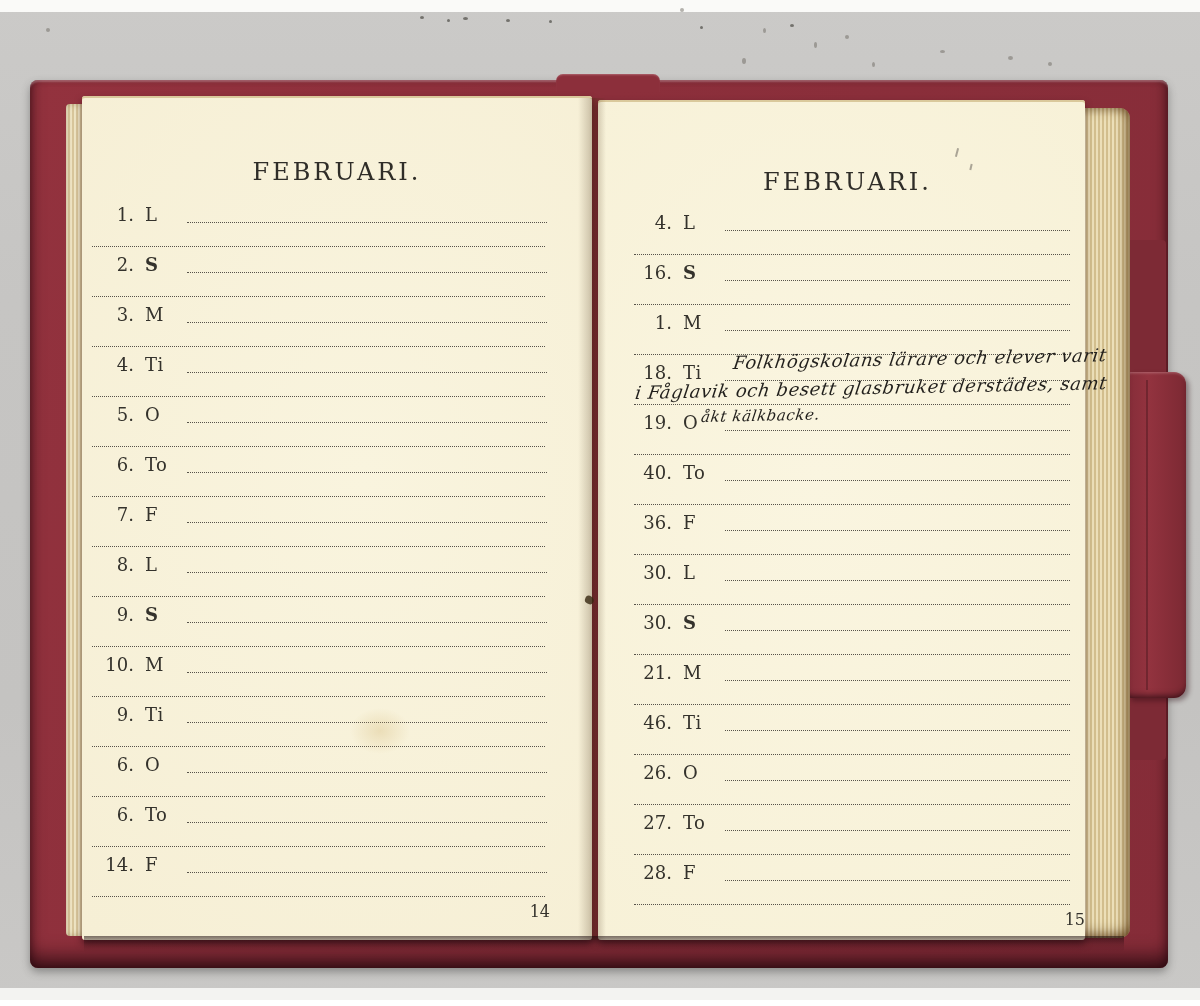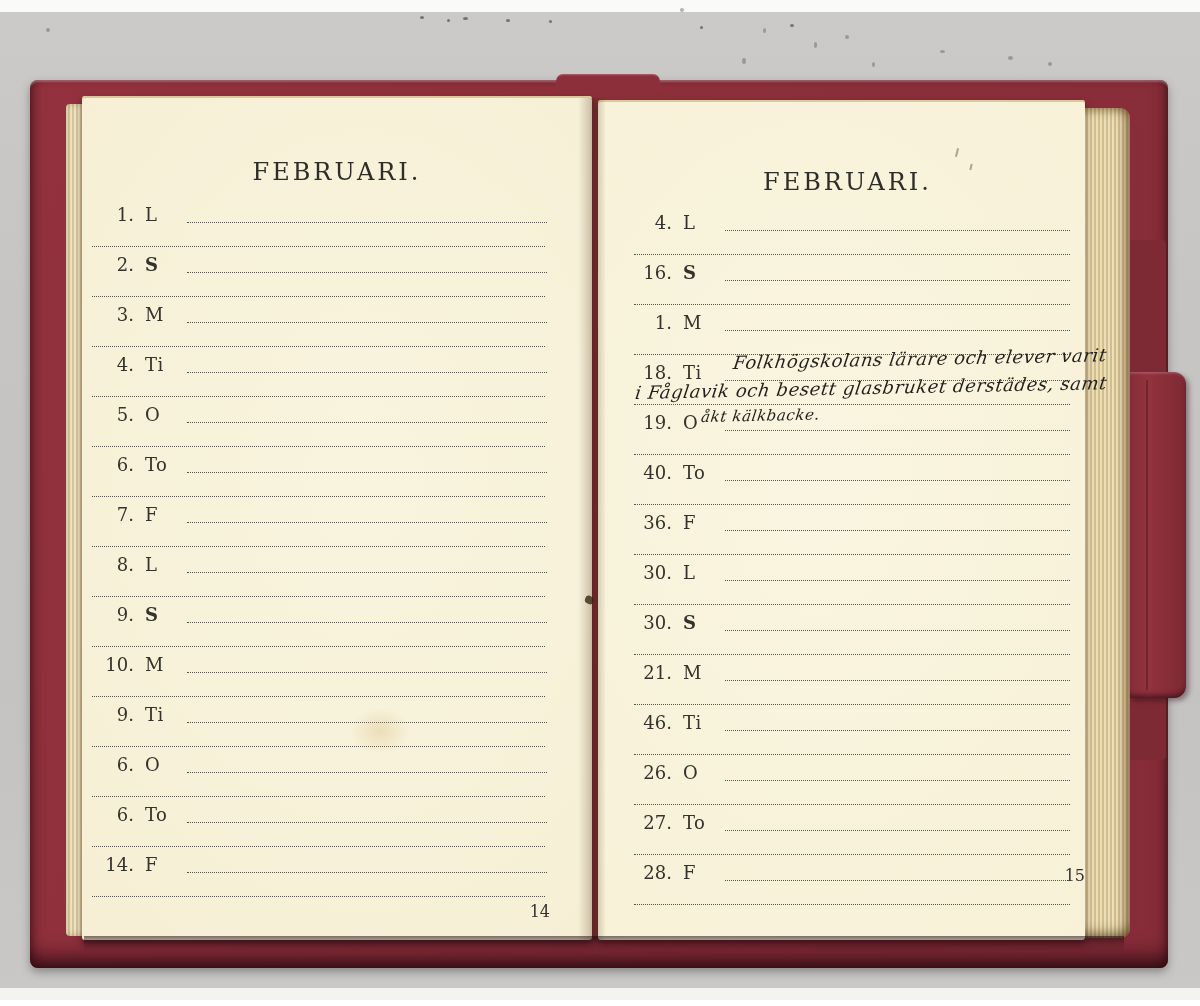--- a/index.html
+++ b/index.html
@@ -59,21 +59,21 @@
   .entry-line{display:flex;align-items:flex-end;height:20px;}
   .entry-num{width:32px;text-align:right;font-size:18px;line-height:20px;color:#34322c;}
   .entry-day{width:42px;padding-left:11px;font-size:18px;line-height:20px;color:#34322c;letter-spacing:.5px;}
   .entry-day.day-bold{font-weight:bold;}
   .leader{flex:1;border-bottom:1.6px dotted #57534a;height:6px;margin-bottom:2px;}
   .rule{position:absolute;top:41px;border-bottom:1.6px dotted #57534a;height:0;}
   .page.left .rule{left:-10px;right:2px;}
   .page.right .rule{left:-6px;right:0px;}
   .page-number{position:absolute;left:0;right:0;text-align:right;font-size:16px;color:#34322c;}
   .page.left .page-number{top:806px;right:42px;}
-  .page.right .page-number{top:766px;left:18px;}
+  .page.right .page-number{top:810px;left:18px;}
 
   
   .handwriting{position:absolute;left:0;top:0;width:100%;height:100%;pointer-events:none;}
   .hw{position:absolute;white-space:nowrap;color:#211f1c;font-style:italic;
       font-size:18px;letter-spacing:.6px;transform:rotate(-1.2deg) skewX(-9deg);transform-origin:left bottom;}
   .hw.l1{left:134px;top:252px;}
   .hw.l2{left:36px;top:282px;}
   .hw.l3{left:102px;top:308px;font-size:15px;}
 
   

